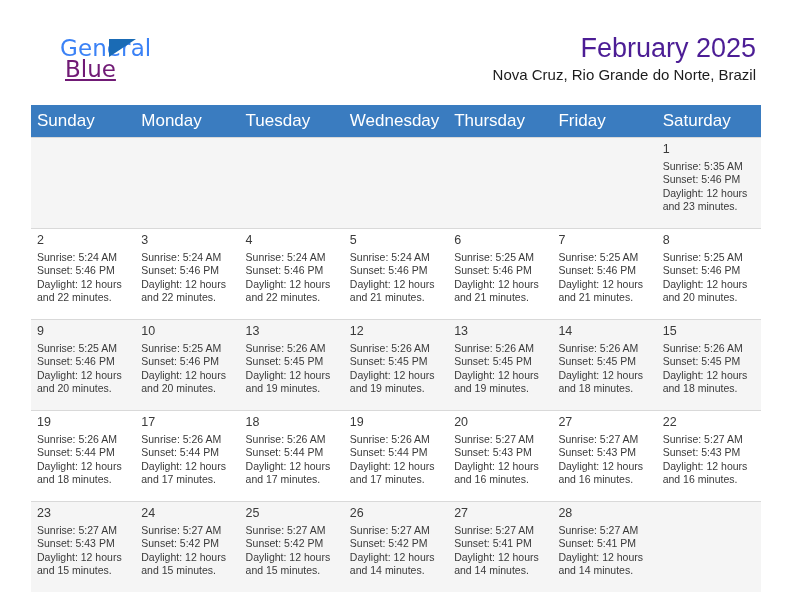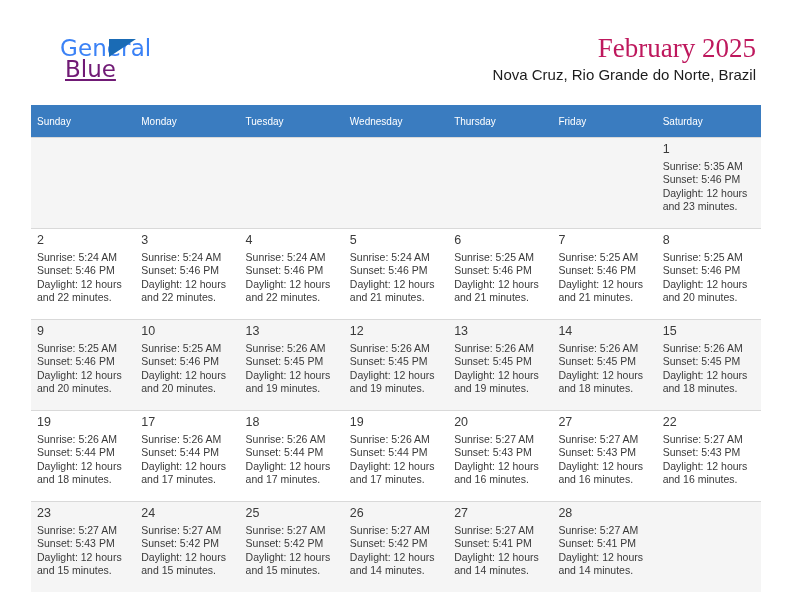--- a/index.html
+++ b/index.html
@@ -69,25 +69,24 @@
     text-decoration: underline;
   }
   .title-block {
     position: absolute;
     right: 36px;
     top: 32px;
     text-align: right;
   }
   .cal-title {
     font-size: 27px;
-    color: #be185d;
+    color: #4c1d95;
     font-weight: 400;
     line-height: 32px;
     white-space: nowrap;
-    font-family: Liberation Serif, serif;
   }
   .cal-subtitle {
     margin-top: 2px;
     font-size: 15px;
     color: #1c1c1c;
     font-weight: 400;
     line-height: 18px;
     white-space: nowrap;
   }
 
@@ -96,21 +95,21 @@
     position: absolute;
     left: 31px;
     top: 105px;
     width: 730px;
     border-collapse: collapse;
     table-layout: fixed;
   }
   .calendar th {
     background: #3a7cc0;
     color: #ffffff;
-    font-size: 10px;
+    font-size: 17px;
     font-weight: normal;
     text-align: left;
     padding: 6px 0 6px 6px;
     height: 20px;
     border: none;
   }
   .calendar td {
     vertical-align: top;
     padding: 0;
     height: 90px;

